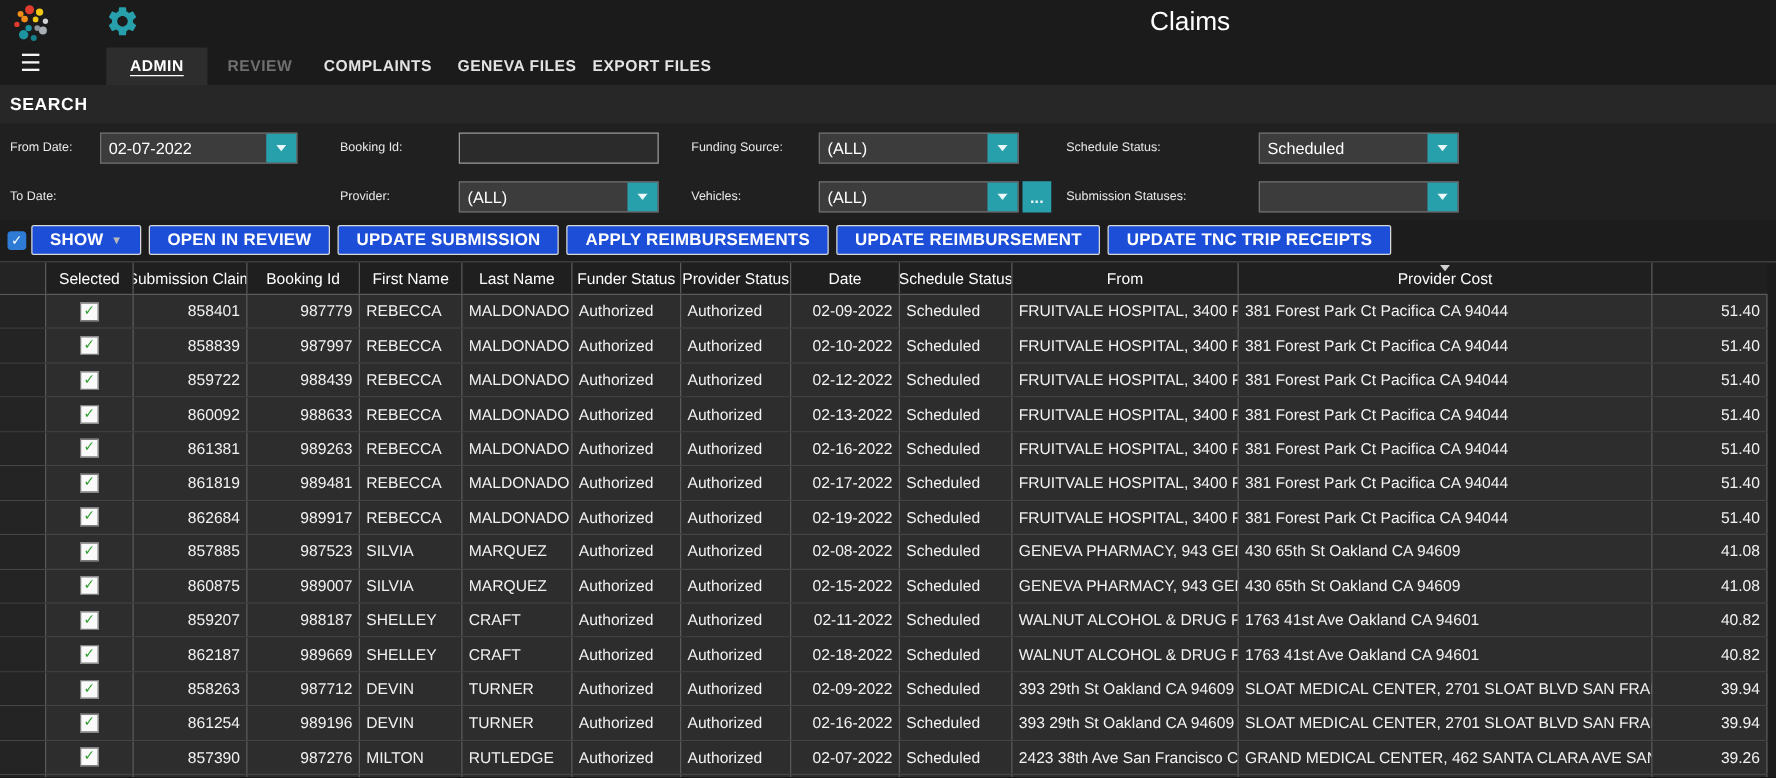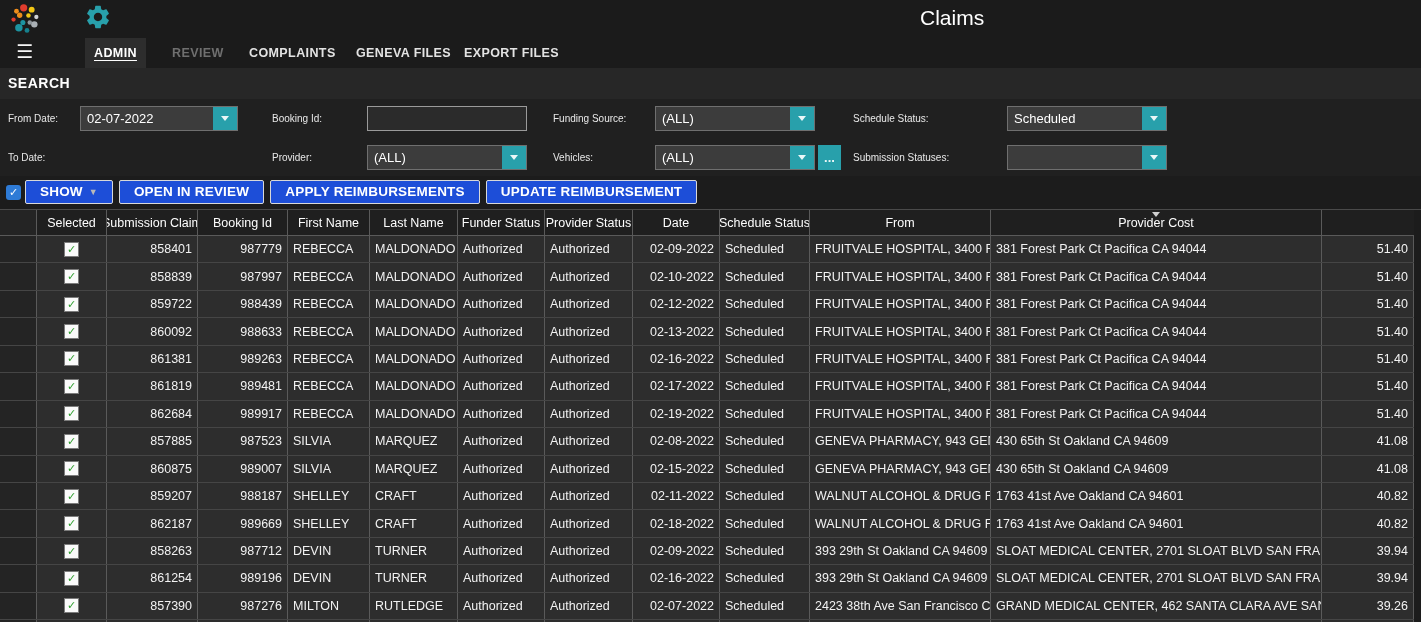--- a/index.html
+++ b/index.html
@@ -9,21 +9,21 @@
 
   
   .topbar{position:absolute;top:0;left:0;width:100%;height:38px;background:#1b1b1b;}
   .logo{position:absolute;left:9px;top:3px;width:32px;height:32px;}
   .gear{position:absolute;left:84px;top:3px;width:28px;height:28px;}
   .title{position:absolute;left:920px;top:6px;font-size:21px;font-weight:400;color:#ffffff;}
 
   
   .tabbar{position:absolute;top:38px;left:0;width:100%;height:30px;background:#1b1b1b;}
   .hamburger{position:absolute;left:16px;top:2px;font-size:19px;color:#f5f5f5;cursor:pointer;}
-  .tab{position:absolute;top:0;height:30px;line-height:30px;padding:0 9px;
+  .tab{position:absolute;top:0;height:30px;line-height:30px;padding:0 19px;
        font-size:12.5px;font-weight:bold;letter-spacing:.4px;color:#e3e3e3;cursor:pointer;}
   .tab.active{background:#2d2d2d;color:#fff;text-decoration:underline;text-underline-offset:3px;}
   .tab.dimmed{color:#6f6f6f;}
   .tab-0{left:85px;} .tab-1{left:163px;} .tab-2{left:240px;} .tab-3{left:347px;} .tab-4{left:455px;}
 
   
   .searchbar{position:absolute;top:68px;left:0;width:100%;height:31px;background:#272727;}
   .searchbar .lbl{position:absolute;left:8px;top:0;line-height:31px;font-size:14px;font-weight:bold;letter-spacing:.5px;color:#fff;}
 
   
@@ -170,22 +170,24 @@
           <span class="caret"></span>
         </div>
     </div>
   </div>
 
   <div class="toolbar">
     <div class="selall">✓</div>
     <div class="btnrow">
       <button class="tbtn"><span>SHOW</span><span class="dd">▼</span></button>
       <button class="tbtn">OPEN IN REVIEW</button>
+      <button class="tbtn">UPDATE SUBMISSION</button>
       <button class="tbtn">APPLY REIMBURSEMENTS</button>
       <button class="tbtn">UPDATE REIMBURSEMENT</button>
+      <button class="tbtn">UPDATE TNC TRIP RECEIPTS</button>
     </div>
   </div>
 
   <div class="grid">
       <div class="g-row g-header">
         <div class="g-cell c-rowhdr">
           <span class="hlbl"></span>
         </div>
         <div class="g-cell c-center">
           <span class="hlbl">Selected</span>

